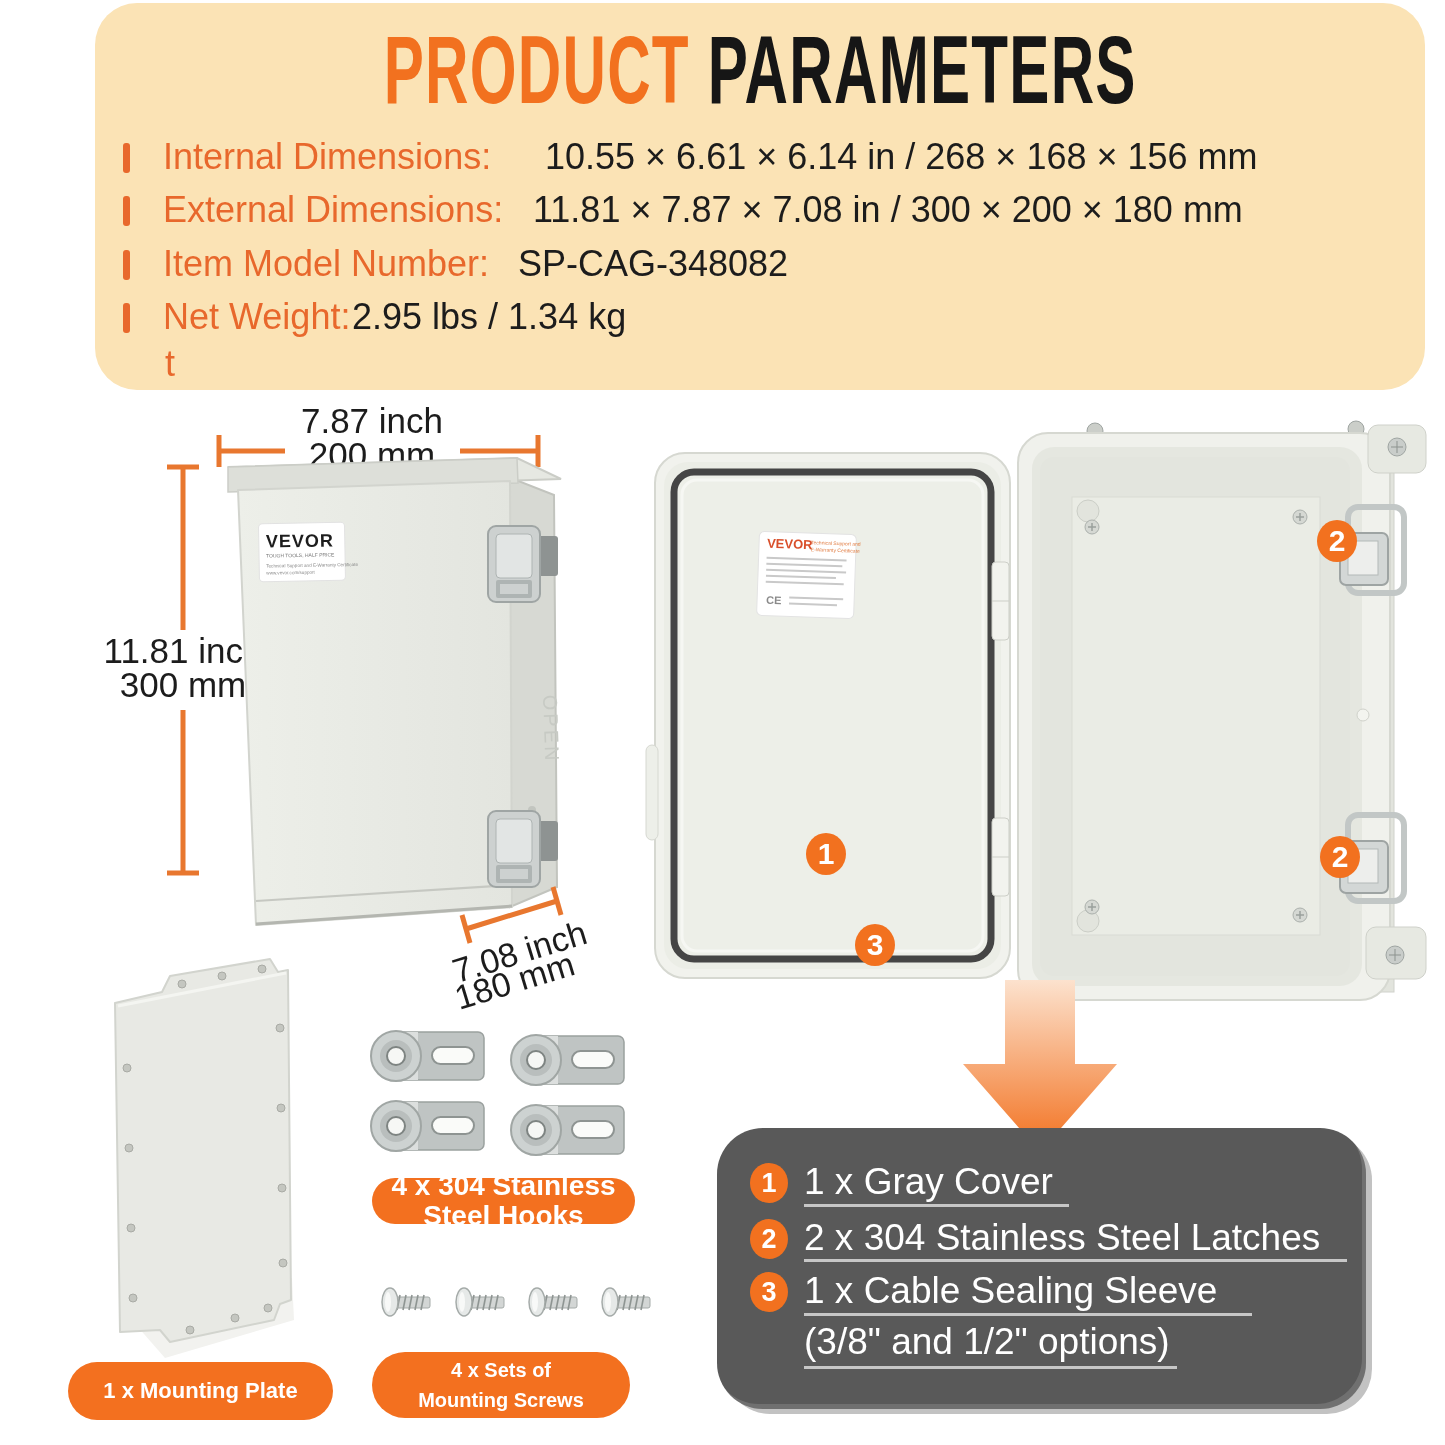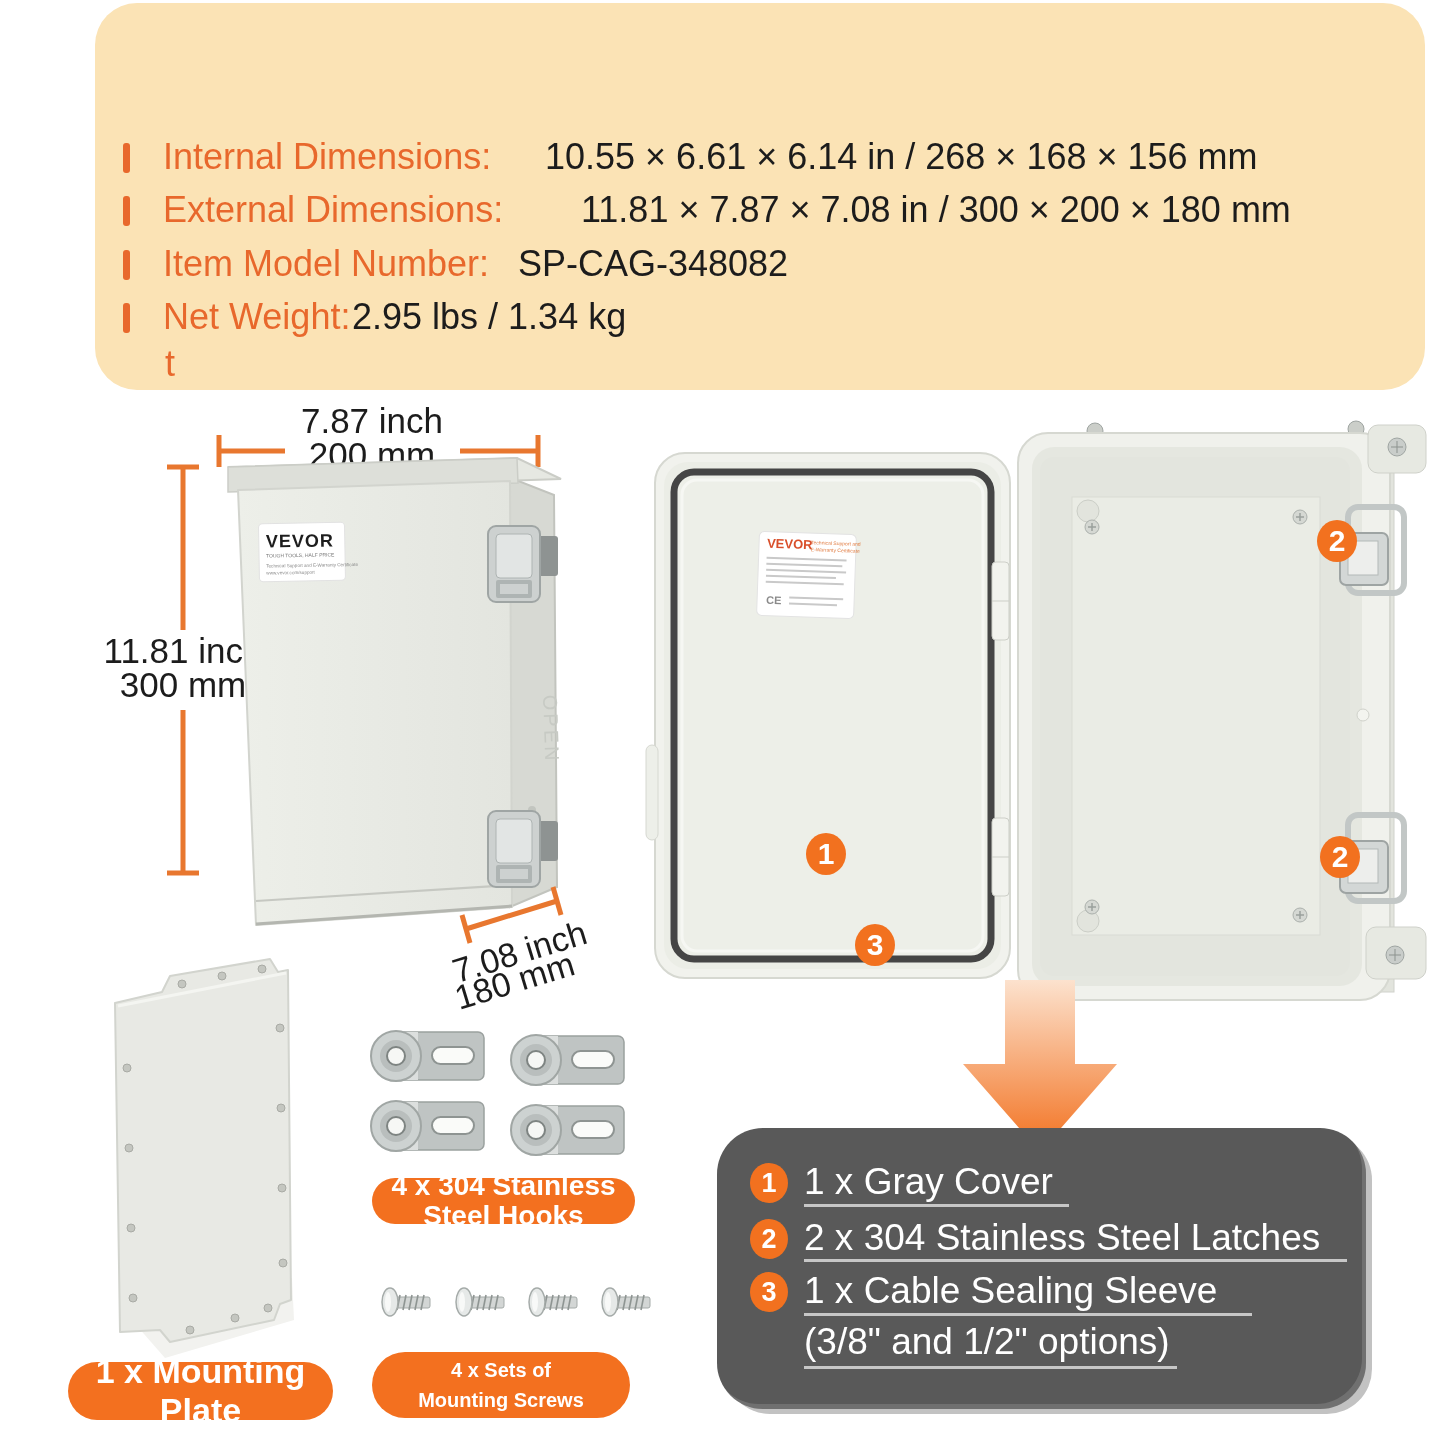--- a/index.html
+++ b/index.html
@@ -12,33 +12,33 @@
   .title-inner{display:inline-block;transform:scaleX(0.62);transform-origin:center;
     font-size:97px;font-weight:800;letter-spacing:2px;line-height:1;}
   .title-orange{color:#F2711F;}
   .title-black{color:#161616;}
   .spec-row{position:absolute;left:0;width:100%;height:44px;white-space:nowrap;font-size:36px;line-height:44px;}
   .spec-row .bar{position:absolute;left:28px;top:8px;width:7px;height:30px;background:#E8682C;border-radius:3px;}
   .spec-label{position:absolute;left:68px;color:#E8682C;}
   .spec-value{color:#1c1c1c;}
   .r1{top:132px;text-align:right;} .r2{top:185px;padding-left:22px;} .r3{top:239px;} .r4{top:292px;}
   .r1 .spec-value{position:absolute;left:450px;}
-  .r2 .spec-value{position:absolute;left:438px;margin-left:48px;}
+  .r2 .spec-value{position:absolute;left:438px;}
   .r3 .spec-value{position:absolute;left:423px;}
   .r4 .spec-value{position:absolute;left:257px;}
   .stray-t{position:absolute;left:70px;top:340px;color:#E8682C;font-size:36px;}
 
   
   .ill{position:absolute;}
 
   
   .pill{position:absolute;background:#F3701F;color:#ffffff;border-radius:34px;
         display:flex;flex-direction:column;align-items:center;justify-content:center;
         font-weight:700;text-align:center;}
-  .pill-plate{left:68px;top:1362px;width:265px;height:58px;font-size:34px;}
+  .pill-plate{left:68px;top:1362px;width:265px;height:58px;font-size:22px;}
   .pill-hooks{left:372px;top:1178px;width:263px;height:46px;font-size:28px;line-height:30px;}
   .pill-screws{left:372px;top:1352px;width:258px;height:66px;font-size:20px;line-height:30px;}
 
   
   .callout{position:absolute;width:40px;height:42px;border-radius:50%;background:#F2711F;
            color:#fff;font-size:30px;font-weight:700;display:flex;align-items:center;justify-content:center;}
   .c1{left:806px;top:833px;} .c3{left:855px;top:924px;}
   .c2a{left:1317px;top:520px;} .c2b{left:1320px;top:836px;}
 
   
@@ -54,20 +54,26 @@
   .u1{top:76px;width:265px;} .u2{top:131px;width:543px;} .u3{top:185px;width:448px;} .u4{top:238px;width:373px;}
 
   svg text{font-family:"Liberation Sans","DejaVu Sans",sans-serif;}
 </style>
 </head>
 <body>
 
 <div class="stage">
 
   <div class="card">
+    <div class="title-row">
+      <div class="title-inner">
+        <span class="title-orange">PRODUCT</span><span> </span>
+        <span class="title-black">PARAMETERS</span>
+      </div>
+    </div>
 
     <div class="spec-row r1">
       <span class="bar"></span>
       <span class="spec-label">Internal Dimensions:</span>
       <span class="spec-value">10.55 × 6.61 × 6.14 in / 268 × 168 × 156 mm</span>
     </div>
     <div class="spec-row r2">
       <span class="bar"></span>
       <span class="spec-label">External Dimensions:</span>
       <span class="spec-value">11.81 × 7.87 × 7.08 in / 300 × 200 × 180 mm</span>

